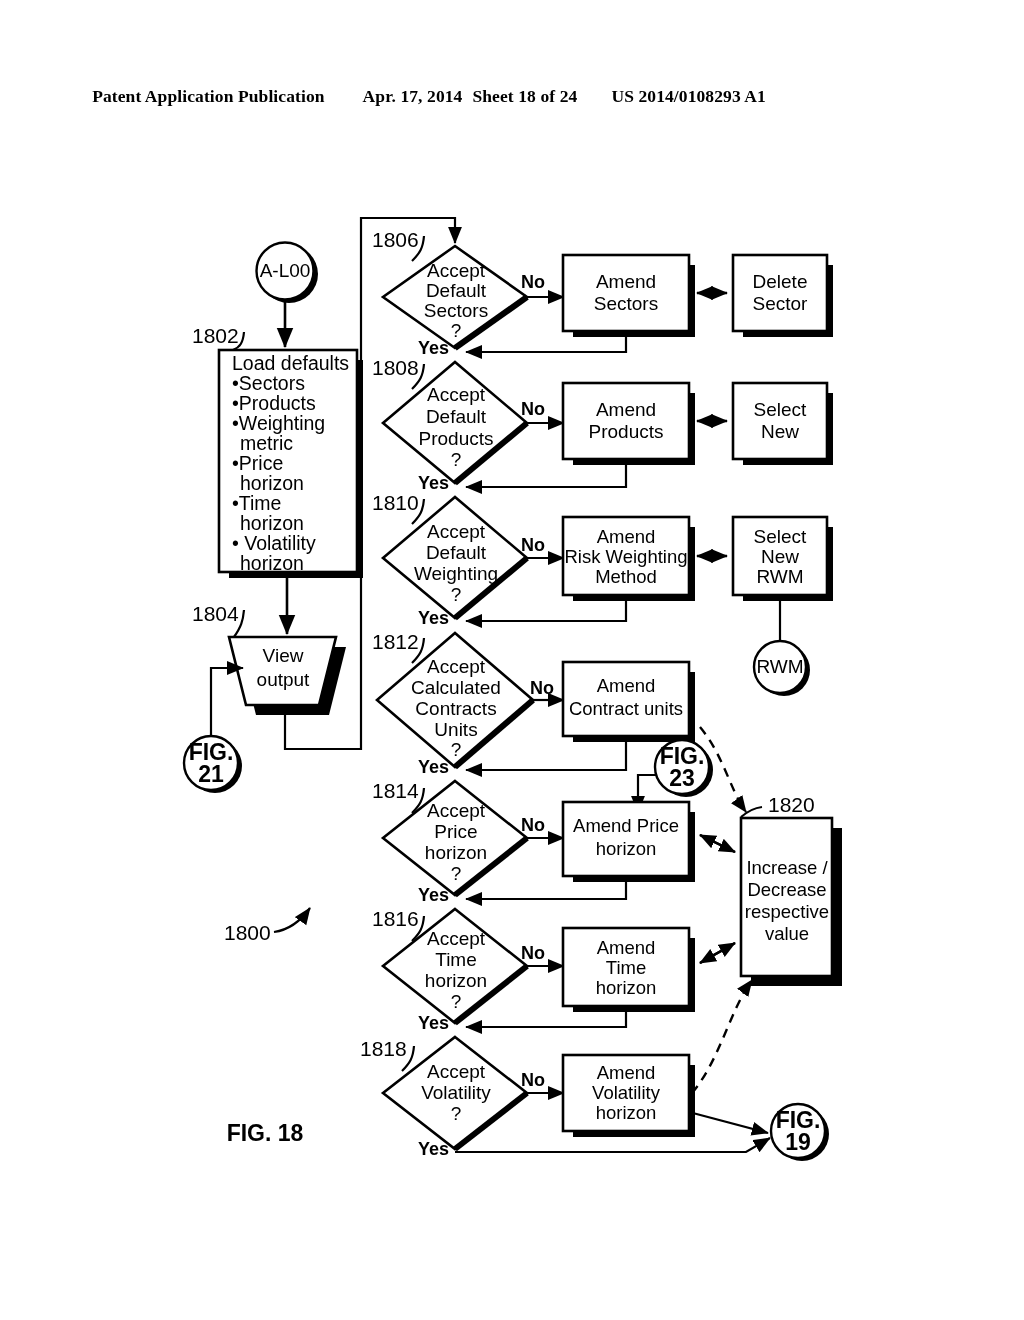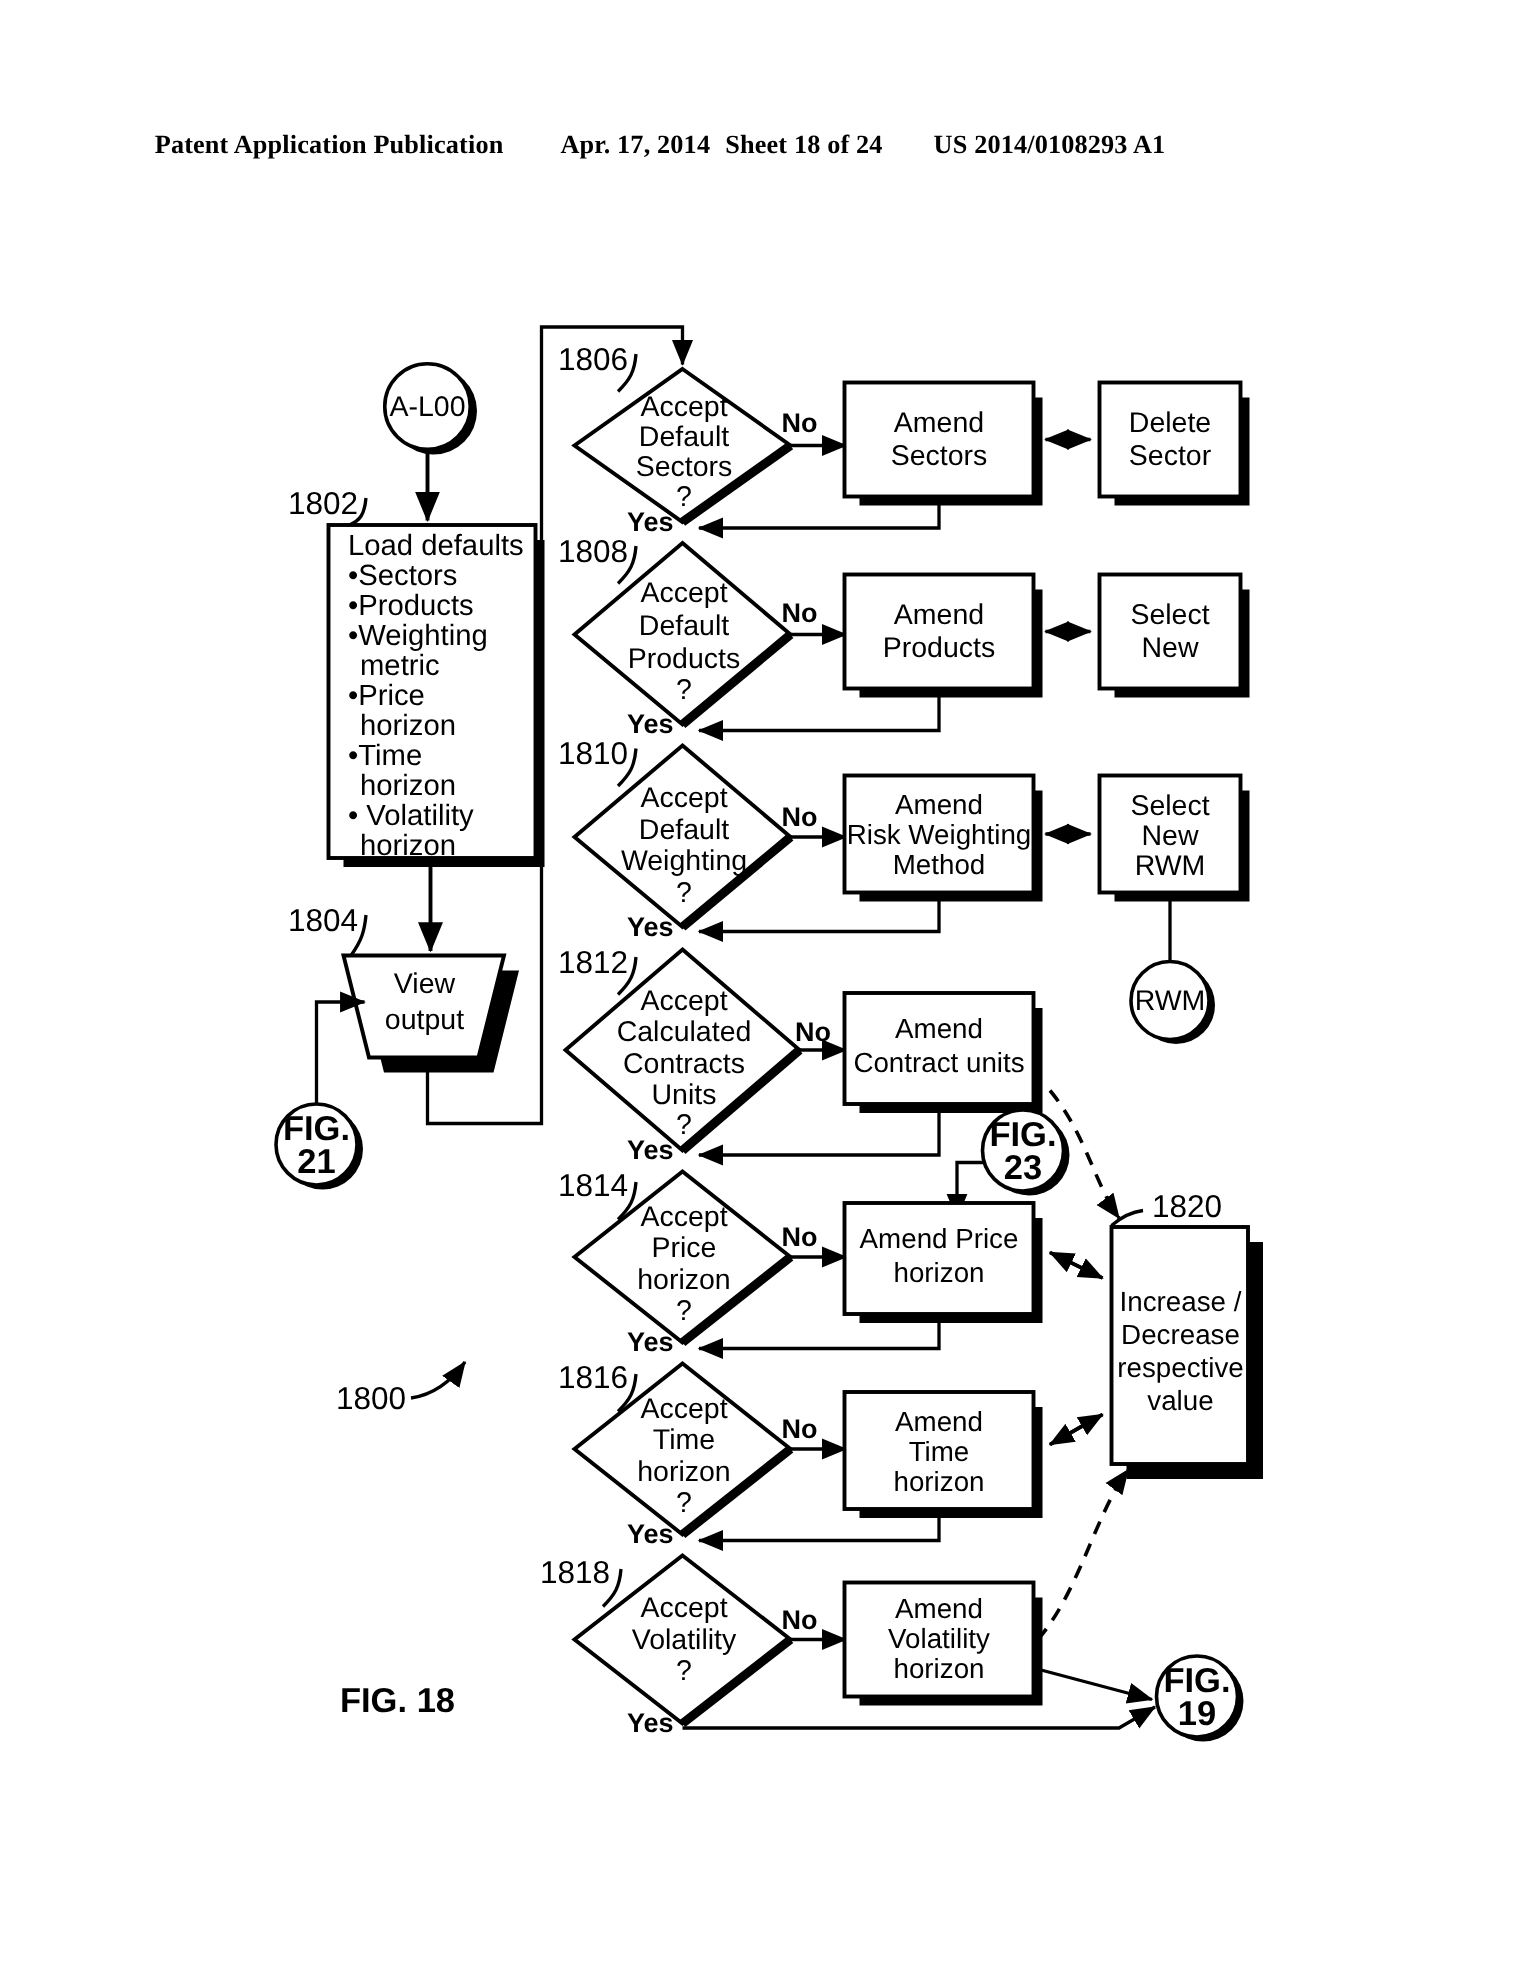--- a/index.html
+++ b/index.html
@@ -14,21 +14,21 @@
     position: relative;
     font-family: "Liberation Sans", sans-serif;
     color: #000000;
     overflow: hidden;
   }
 
   
   .pub-header {
     position: absolute;
     top: 86px;
-    left: 12px;
+    left: 1px;
     width: 856px;
     text-align: center;
     font-family: "Liberation Serif", serif;
     font-weight: bold;
     font-size: 17.5px;
     letter-spacing: 0.1px;
     white-space: nowrap;
   }
   .pub-header .seg { display: inline-block; vertical-align: baseline; }
   .pub-header .gap-a { display: inline-block; width: 38px; }

